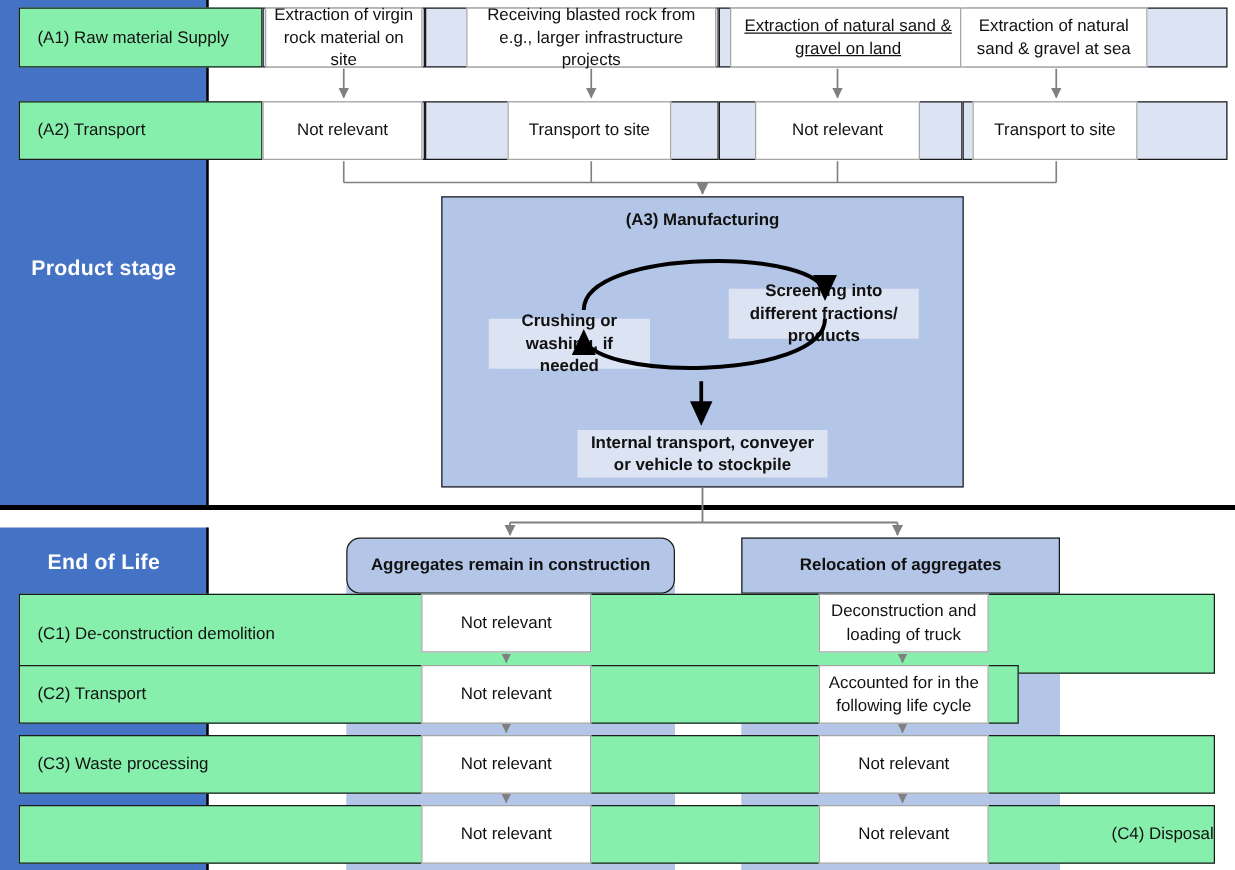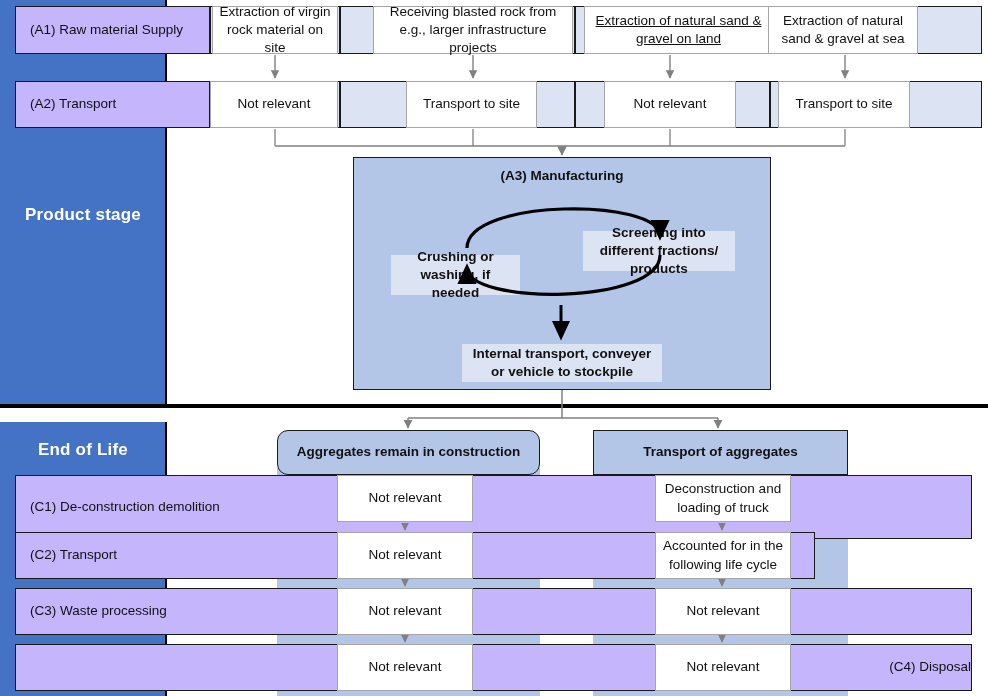--- a/index.html
+++ b/index.html
@@ -6,21 +6,21 @@
   body{font-family:"Liberation Sans", sans-serif;}
   #canvas{position:relative;width:988px;height:696px;overflow:hidden;background:#fff;}
 
   .abs{position:absolute;box-sizing:border-box;}
 
   
   .stageband{background:#4472C4;}
   .stagelabel{display:flex;align-items:center;justify-content:center;color:#ffffff;font-weight:bold;font-size:17px;letter-spacing:.2px;}
 
   
-  .rowbar{background:#c4b5fd;border:1px solid #1a1a1a;}
+  .rowbar{background:#86efac;border:1px solid #1a1a1a;}
   .rowbar-label{display:flex;align-items:center;font-size:13.5px;color:#111;padding-left:14px;line-height:1.35;}
   .colband-plain{background:#B4C6E7;}
 
   
   .cell{background:#ffffff;border:1px solid #A6A6A6;display:flex;align-items:center;justify-content:center;text-align:center;font-size:13.5px;color:#111;line-height:1.35;padding:0 4px;}
 
   
   .capbox{background:#DCE3F2;border:1px solid #1a1a1a;}
 
   
@@ -109,21 +109,21 @@
   <div class="abs stagelabel" style="left:0;top:432px;width:166px;height:36px;">End of Life</div>
   <div class="abs blackrule" style="left:165px;top:422px;width:2px;height:274px;"></div>
 
   <div class="abs colband-plain" style="left:277px;top:468px;width:263px;height:228px;"></div>
   <div class="abs colband-plain" style="left:593px;top:468px;width:255px;height:228px;"></div>
 
   <div class="abs eolhead" style="left:277px;top:430px;width:263px;height:45px;border-radius:11px;">
     <span>Aggregates remain in construction</span>
   </div>
   <div class="abs eolhead" style="left:593px;top:430px;width:255px;height:45px;">
-    <span>Transport of aggregates</span>
+    <span>Relocation of aggregates</span>
   </div>
 
   <div class="abs rowbar rowbar-label" style="left:15px;top:475px;width:957px;height:64px;">
     <span>(C1) De-construction demolition</span>
   </div>
   <div class="abs cell" style="left:337px;top:475px;width:136px;height:47px;">
     <span>Not relevant</span>
   </div>
   <div class="abs cell" style="left:655px;top:475px;width:136px;height:47px;">
     <span>Deconstruction and loading of truck</span>

